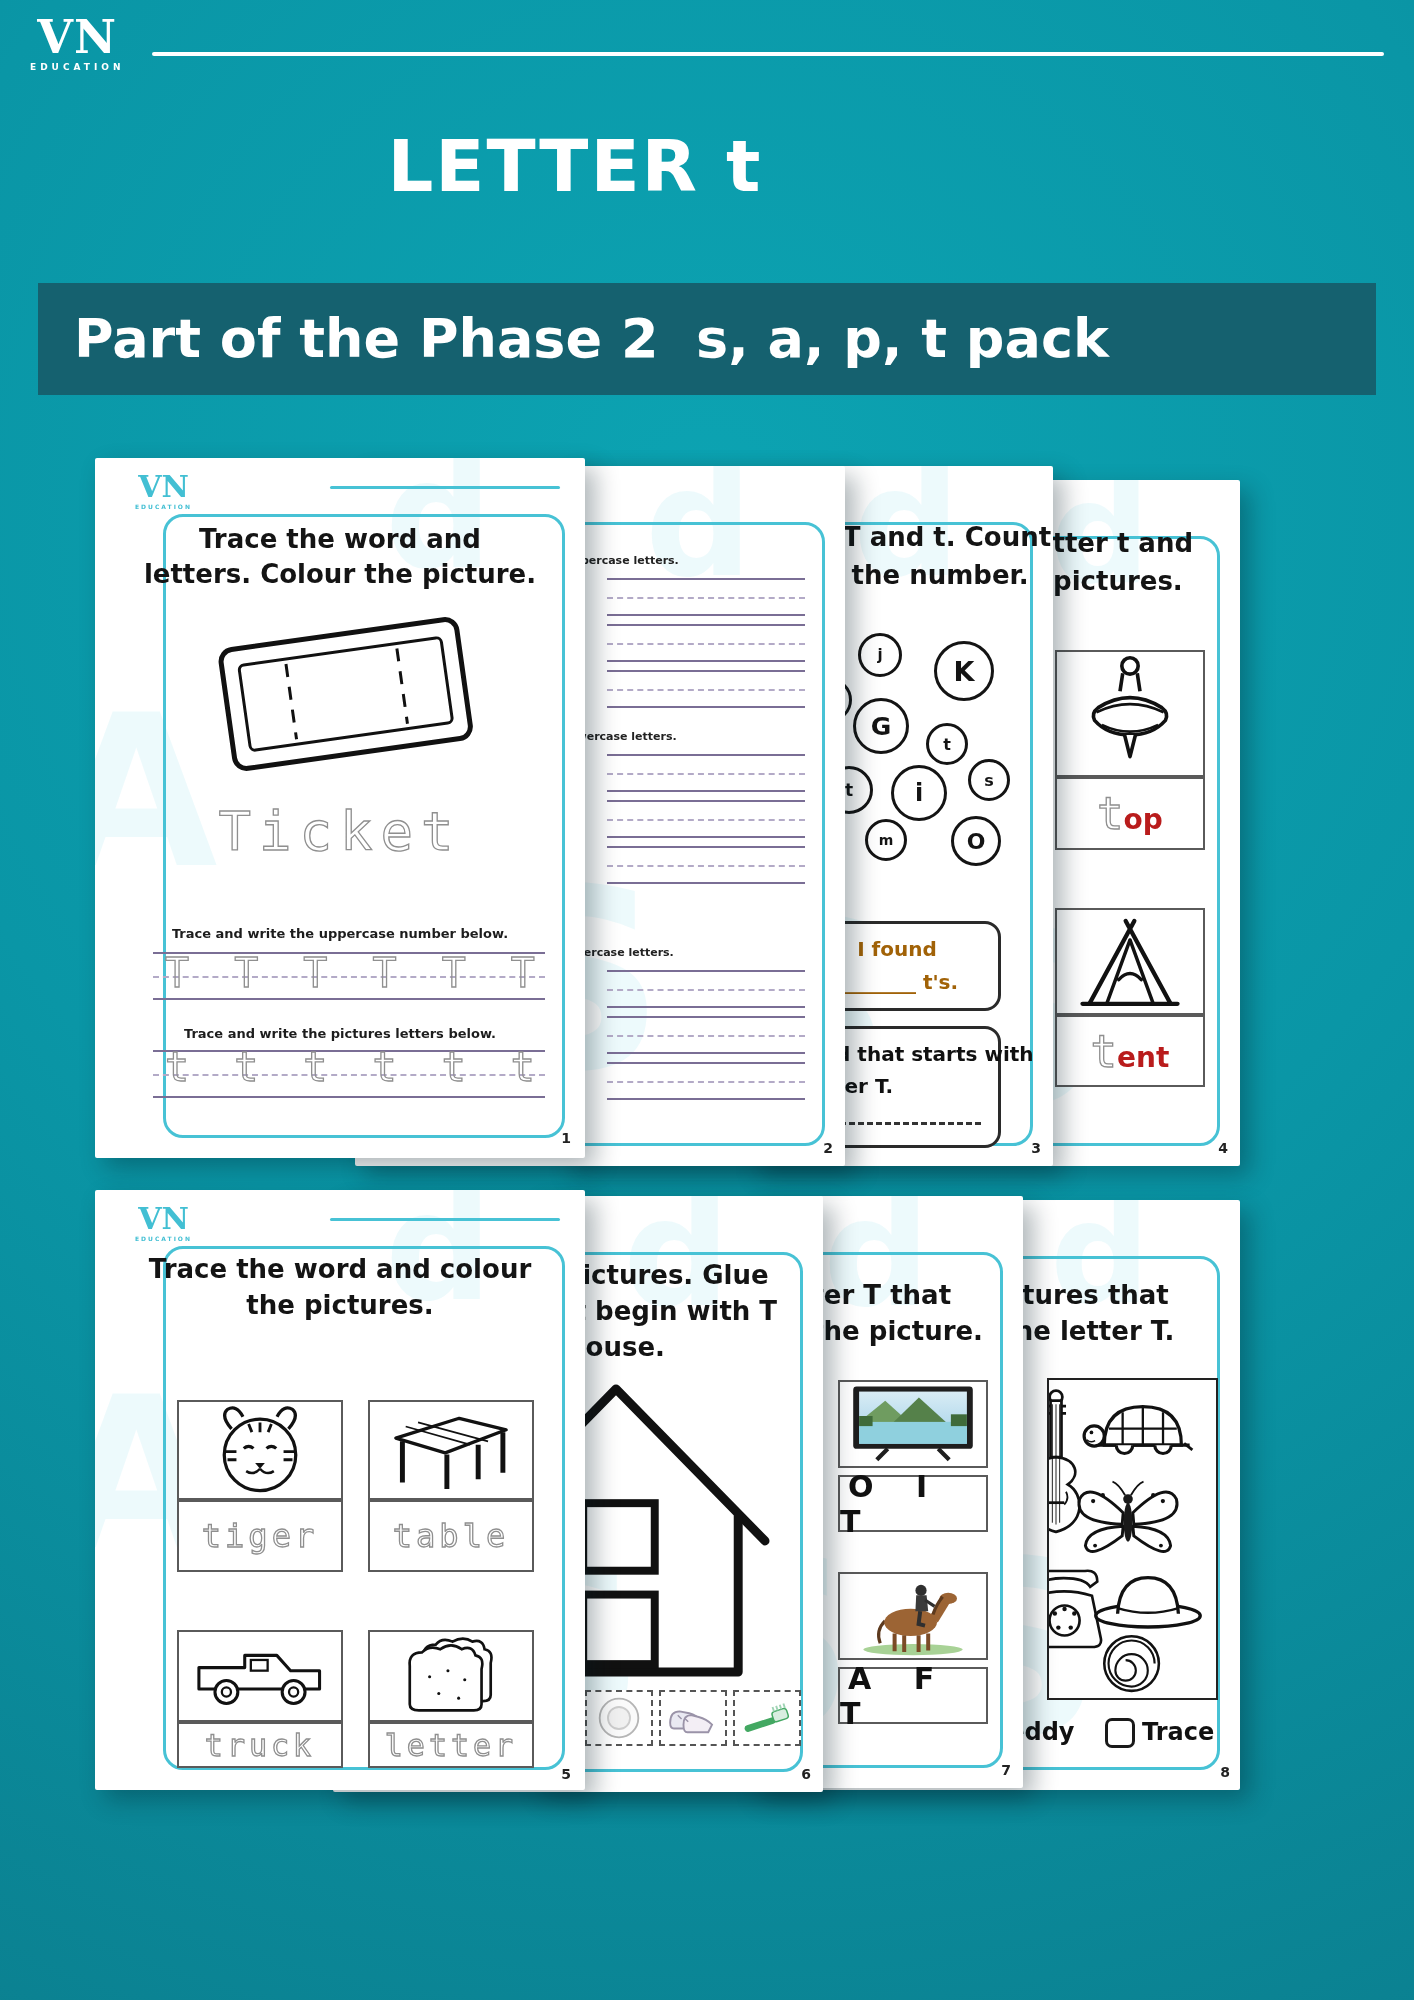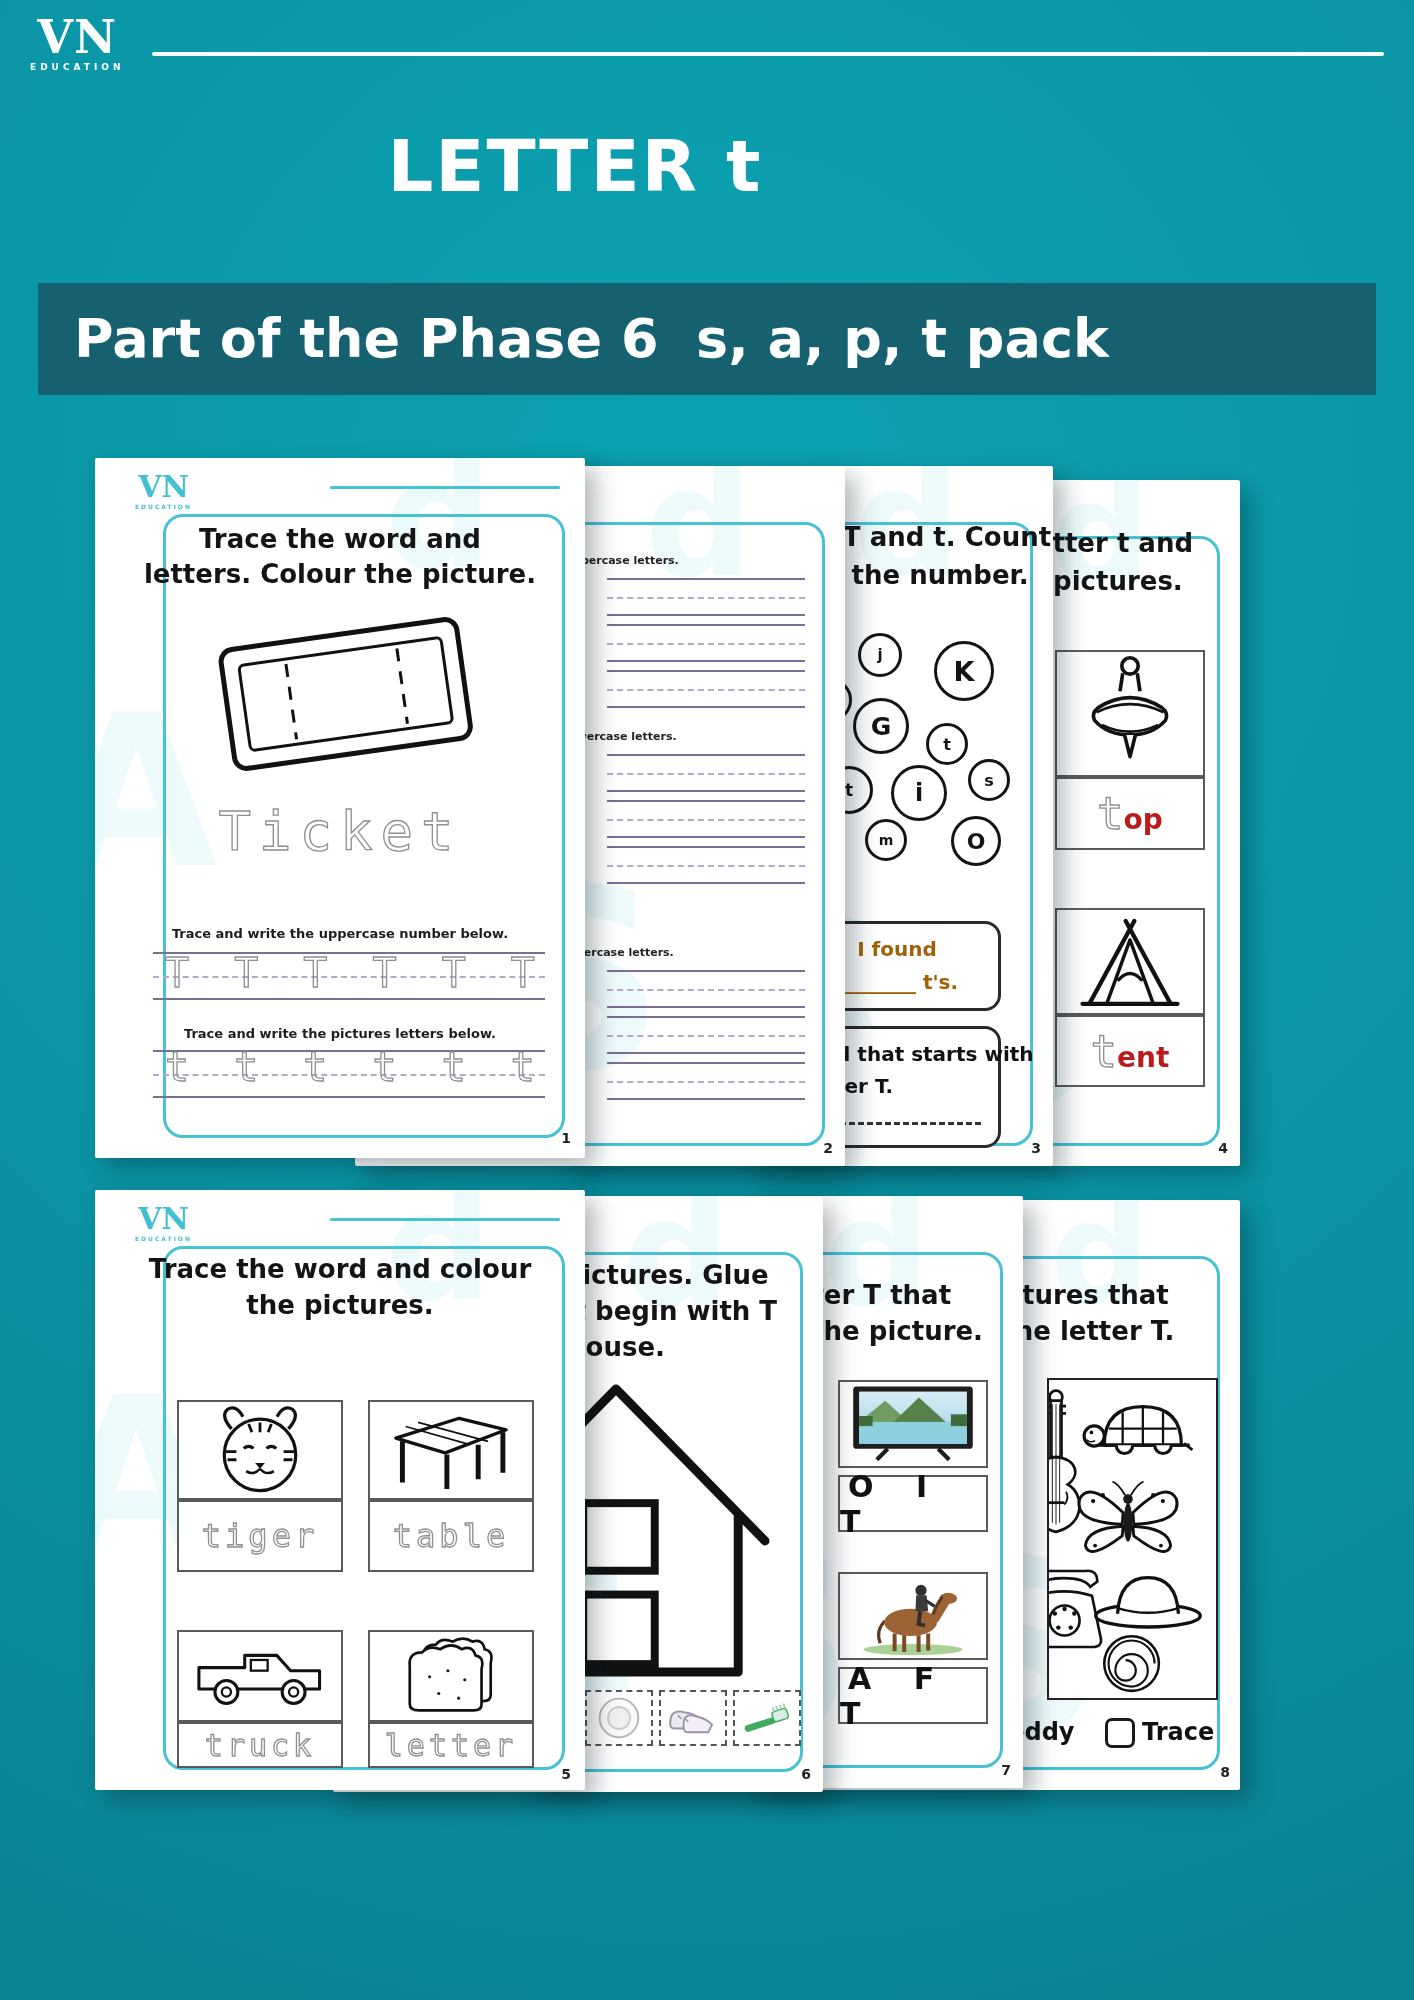--- a/index.html
+++ b/index.html
@@ -52,21 +52,21 @@
 <body>
 
 <div class="canvas">
 
   <div class="brand">
     <div class="bmain">VN</div>
     <div class="bsub">EDUCATION</div>
   </div>
   <div class="hline"></div>
   <div class="title">LETTER t</div>
-  <div class="banner">Part of the Phase 6  s, a, p, t pack</div>
+  <div class="banner">Part of the Phase 2  s, a, p, t pack</div>
 
   <div class="page" style="left:95px;top:458px;width:490px;height:700px;z-index:24;">
     <div class="wm" style="left:290px;top:-18px;font-size:150px;">d</div>
     <div class="wm" style="left:-40px;top:230px;font-size:210px;">A</div>
     <div class="plogo">
       <div class="bmain">VN</div>
       <div class="bsub">EDUCATION</div>
     </div>
     <div class="pline" style="left:235px;width:230px;"></div>
     <div class="frame"></div>

